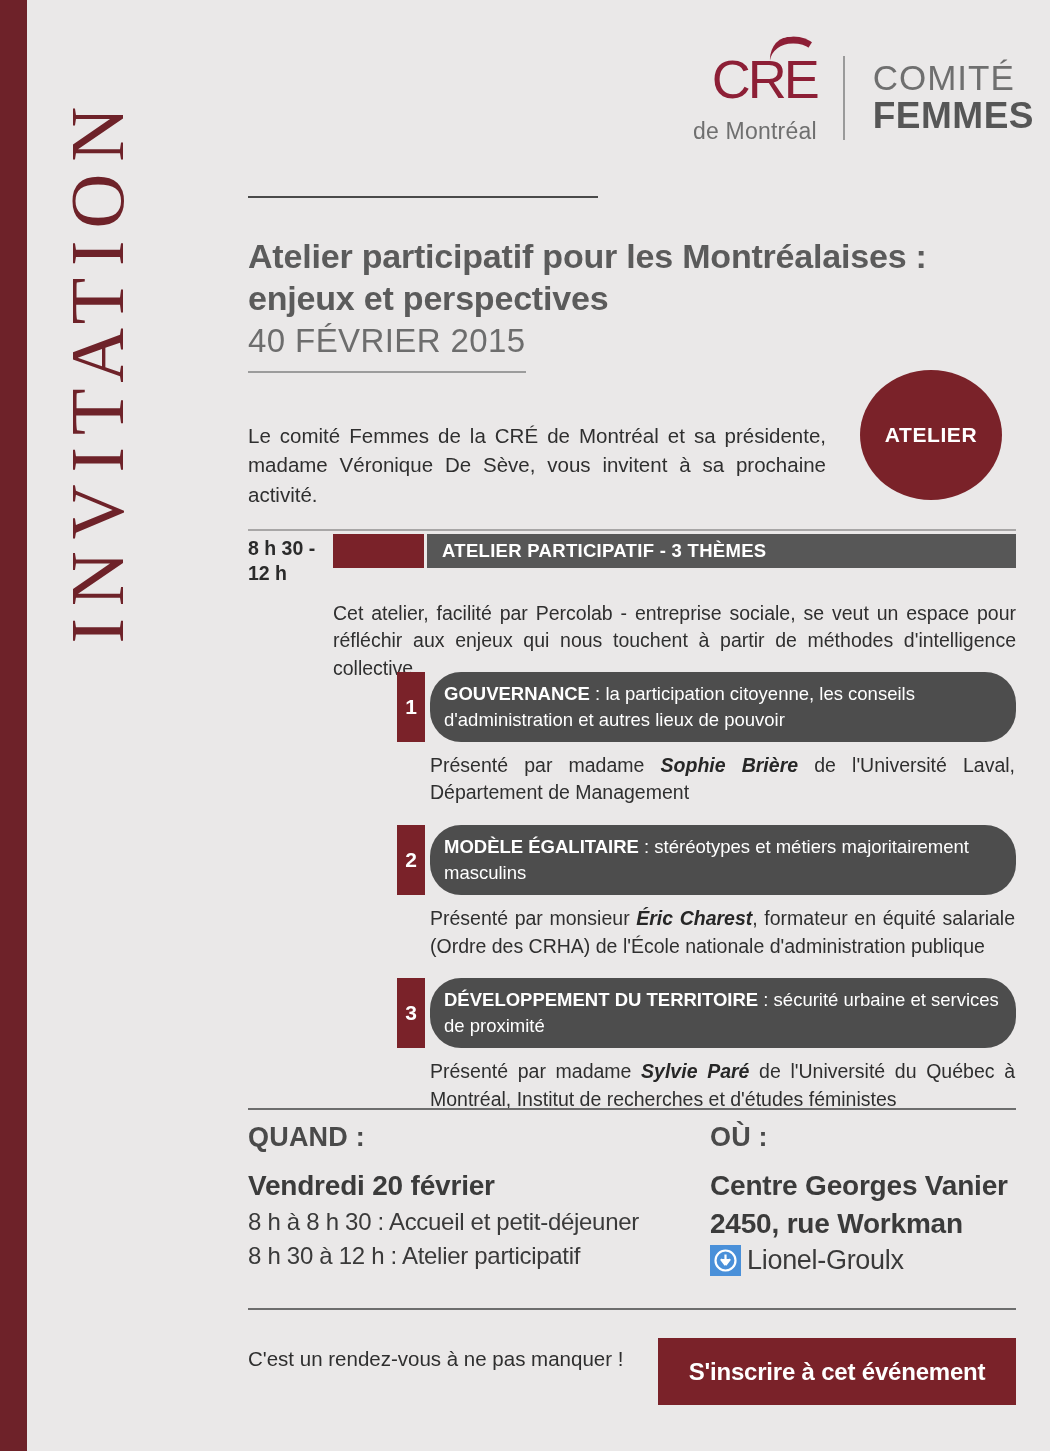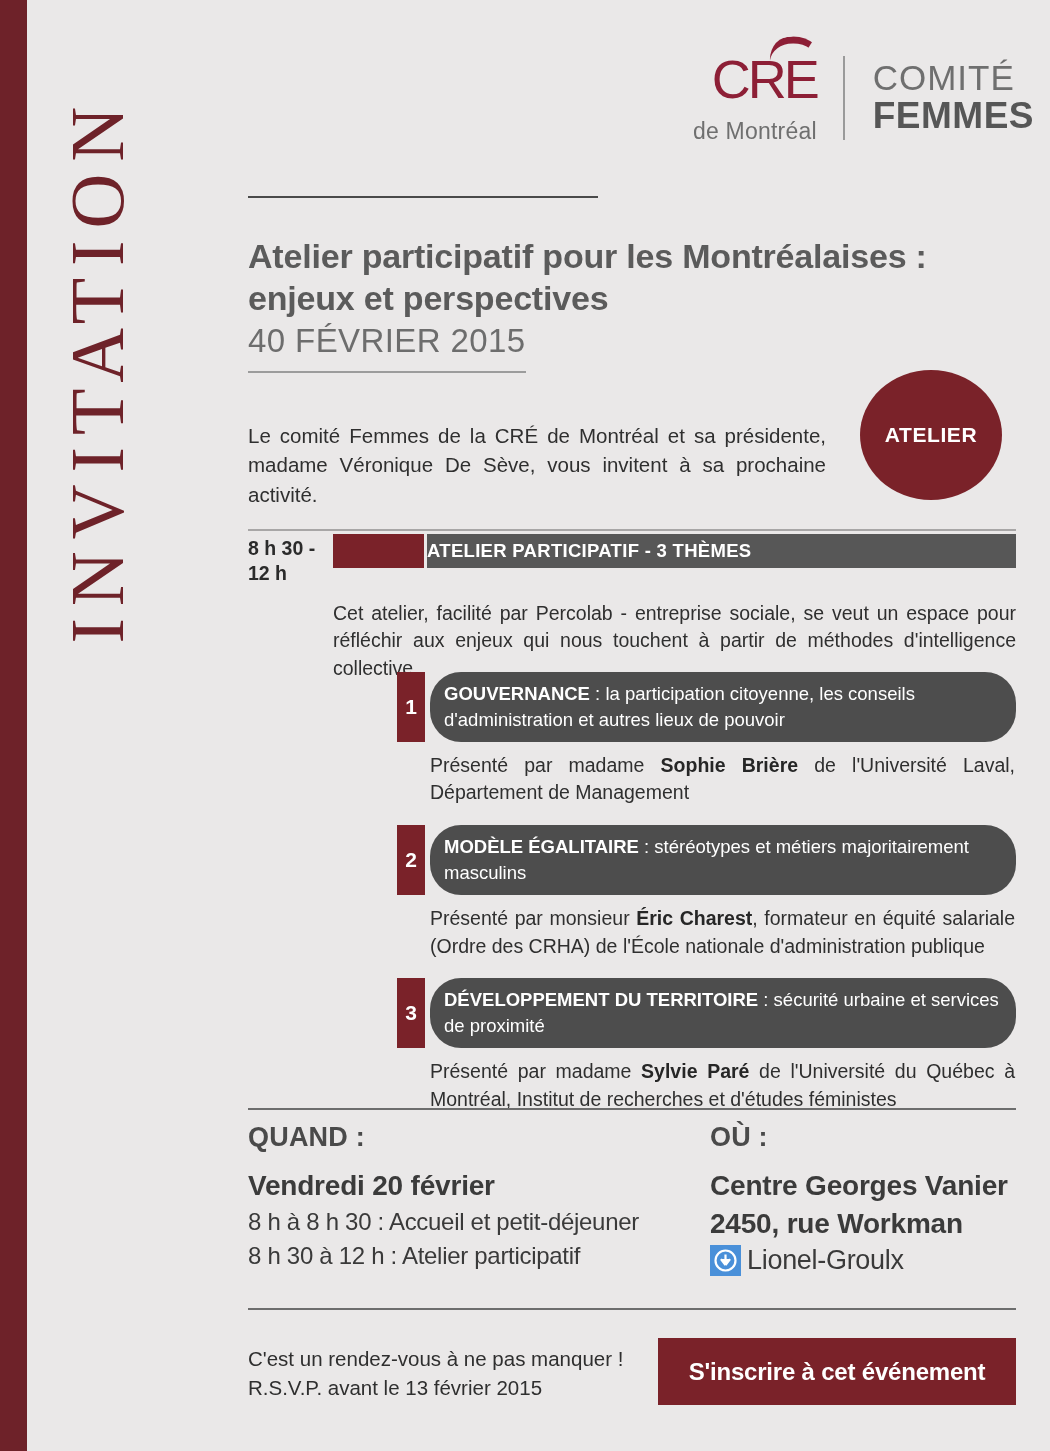--- a/index.html
+++ b/index.html
@@ -207,20 +207,21 @@
     width: 589px; height: 34px;
     background: #575757;
     display: flex;
     align-items: center;
   }
   .ws-graybar span {
     color: #fff;
     font-size: 18.5px;
     font-weight: 700;
     letter-spacing: 0.3px;
+    padding-left: 15px;
   }
   .ws-desc {
     position: absolute;
     left: 88px; top: 580px;
     width: 683px;
     font-size: 19.5px;
     line-height: 1.42;
     color: #2f2f2f;
     text-align: justify;
   }
@@ -256,21 +257,21 @@
   }
   .theme-title b { font-weight: 700; }
   .theme-presenter {
     margin: 10px 0 0 33px;
     width: 585px;
     font-size: 19.5px;
     line-height: 1.42;
     color: #2f2f2f;
     text-align: justify;
   }
-  .theme-presenter b { font-weight: 700; color: #262626; }
+  .theme-presenter b { font-weight: 700; color: #262626; font-style: italic; }
 
   
   .rule-when {
     position: absolute;
     left: 3px; top: 1108px;
     width: 768px; height: 2px;
     background: #6d6d6d;
   }
   .when-col {
     position: absolute;
@@ -459,17 +460,16 @@
           <path d="M7.6 10.6 L12 16.4 L16.4 10.6 Z" fill="#ffffff"></path>
         </svg>
       </span>
       <span class="metro-name">Lionel-Groulx</span>
     </div>
   </div>
 
   <div class="rule-footer"></div>
   <div class="rsvp">
     <div>C'est un rendez-vous à ne pas manquer !</div>
-    <div>R.S.V.P. avant le 13 février 2015</div>
   </div>
   <button class="register-btn">S'inscrire à cet événement</button>
 
 </div>
 
 </body></html>

